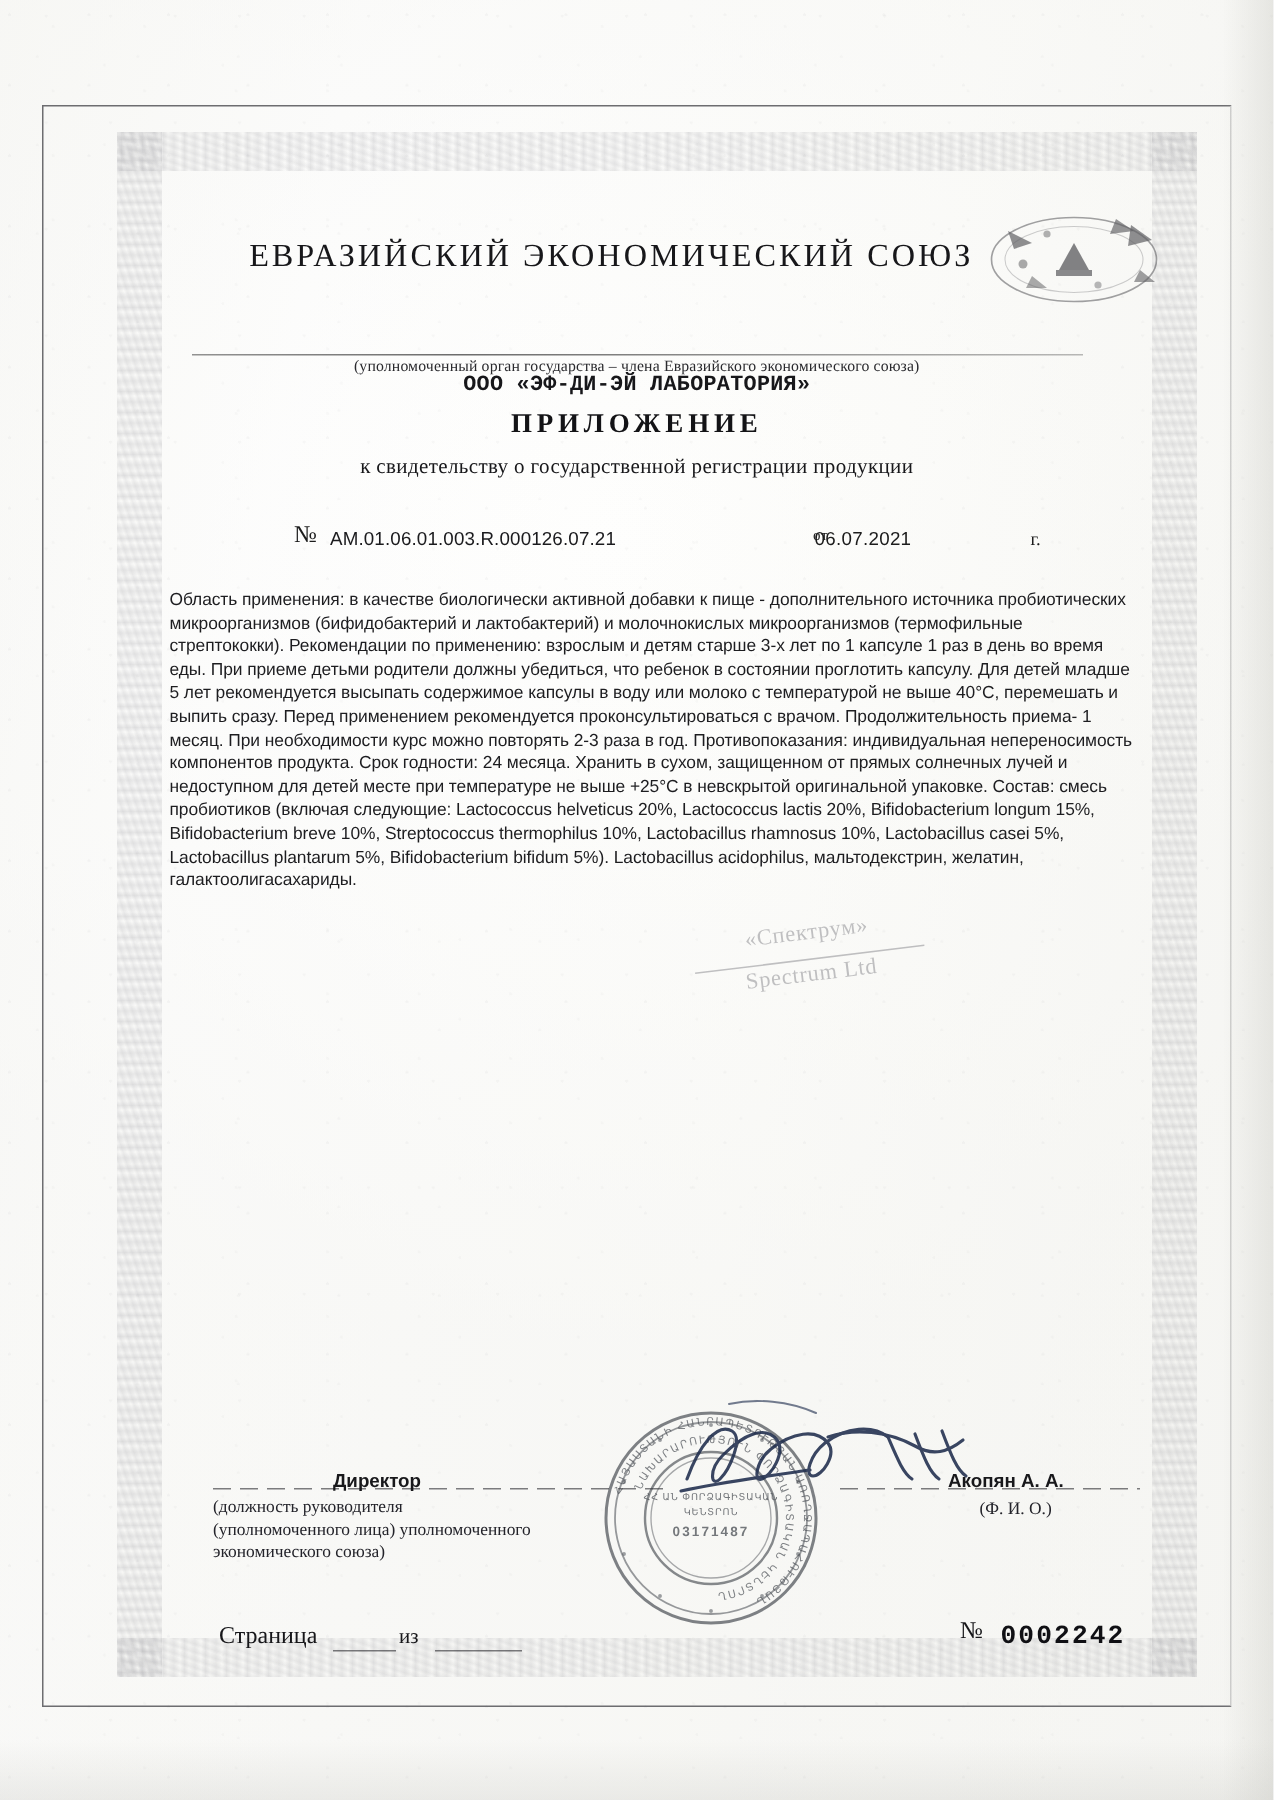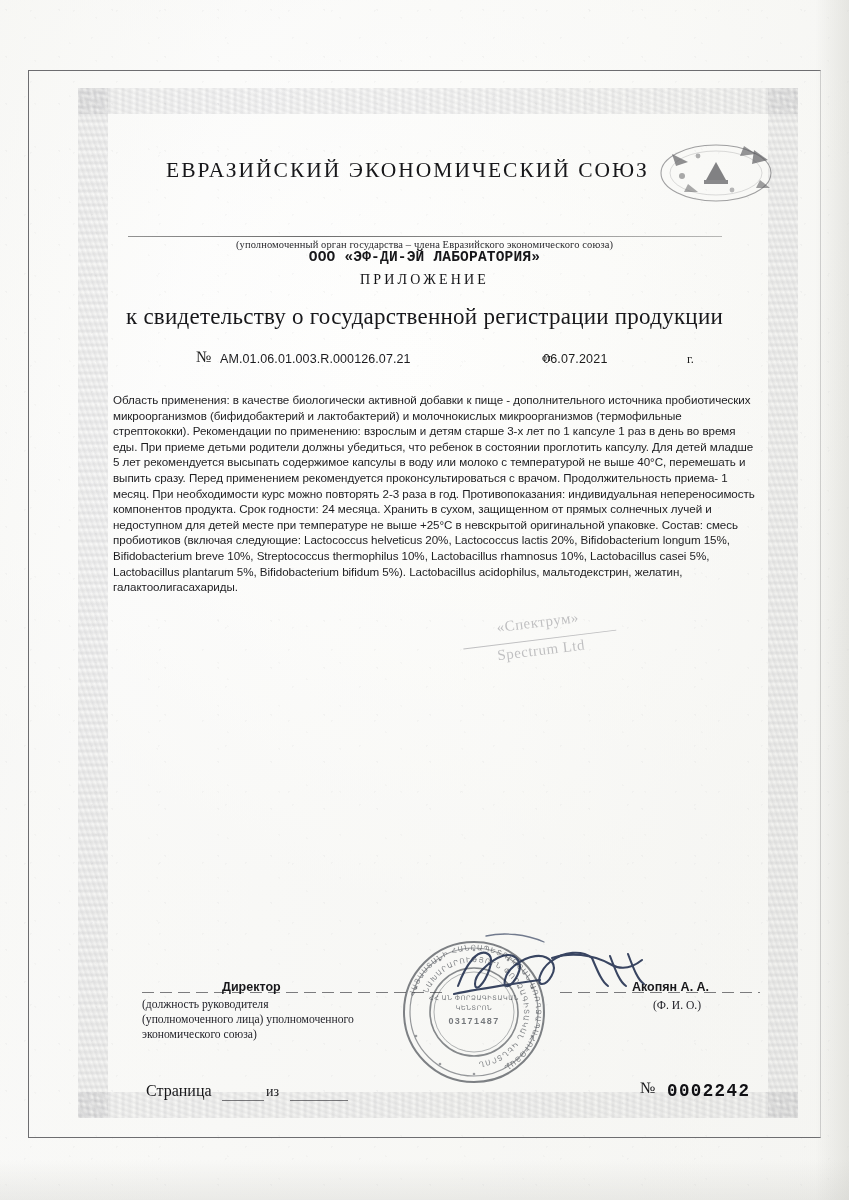--- a/index.html
+++ b/index.html
@@ -149,32 +149,32 @@
     color: #2a2a2e;
     letter-spacing: .1px;
   }
 
   .doc-kind {
     position: absolute;
     left: 0;
     top: 272px;
     width: 849px;
     text-align: center;
-    font-size: 14px;
-    font-weight: normal;
+    font-size: 18px;
+    font-weight: bold;
     letter-spacing: 3.2px;
     color: #131316;
   }
   .doc-sub {
     position: absolute;
     left: 0;
     top: 304px;
     width: 849px;
     text-align: center;
-    font-size: 23px;
+    font-size: 14px;
     letter-spacing: .25px;
     color: #17171a;
   }
 
   
   .numrow {
     position: absolute;
     left: 0;
     top: 350px;
     width: 849px;

